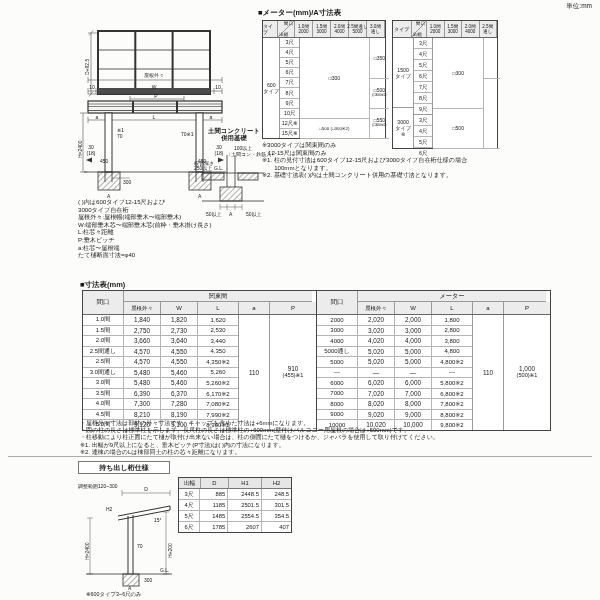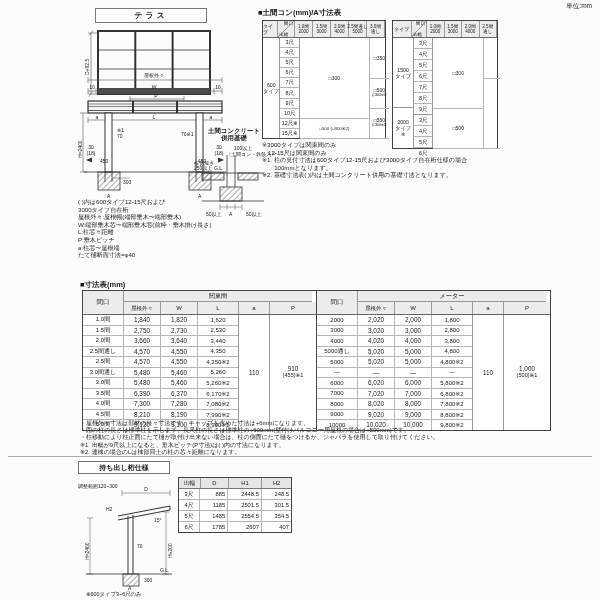--- a/index.html
+++ b/index.html
@@ -80,21 +80,20 @@
   .ct-row .ct-c:nth-child(3){width:34px}
   .ct-row .ct-c:nth-child(4){width:30px;border-right:none}
 </style>
 </head>
 <body>
 
 <div class="page">
 
   <div class="abs unit" style="left:500px;top:2px;width:92px">単位:mm</div>
 
-  <div class="abs boxlabel" style="left:95px;top:8px;width:112px;height:15px;font-size:8px">テラス</div>
 
   <svg class="abs" style="left:84px;top:28px" width="132" height="76" viewBox="0 0 132 76">
     <g stroke="#555" stroke-width="0.6">
       <line x1="7" y1="5" x2="7" y2="66"></line>
       <line x1="4" y1="5" x2="14" y2="5"></line>
         <line x1="4" y1="66" x2="14" y2="66"></line>
       <line x1="5" y1="7.5" x2="9" y2="2.5"></line>
         <line x1="5" y1="68.5" x2="9" y2="63.5"></line>
     </g>
     <text transform="translate(5,47) rotate(-90)" font-size="4.8">D+92.5</text>
@@ -231,21 +230,21 @@
       <line x1="26" y1="61" x2="26" y2="67"></line>
         <line x1="33" y1="61" x2="33" y2="67"></line>
       <line x1="41" y1="61" x2="41" y2="67"></line>
         <line x1="48" y1="61" x2="48" y2="67"></line>
     </g>
     <text x="12" y="73" font-size="3.8">50以上</text>
     <text x="35" y="73" font-size="4.2">A</text>
     <text x="52" y="73" font-size="3.8">50以上</text>
   </svg>
 
-  <div class="abs sectitle" style="left:258px;top:8px">■土間コン(mm)/A寸法表</div>
+  <div class="abs sectitle" style="left:258px;top:8px">■メーター(mm)/A寸法表</div>
 
   <div class="abs bt" style="left:262px;top:20px;width:124px">
     <div class="bt-h">
       <div class="bt-type" style="width:17px">タイプ</div>
       <div class="bt-corner" style="width:19px">
         <span class="ct">間口</span>
         <span class="cb">出幅</span>
       </div>
       <div style="display:flex">
 

